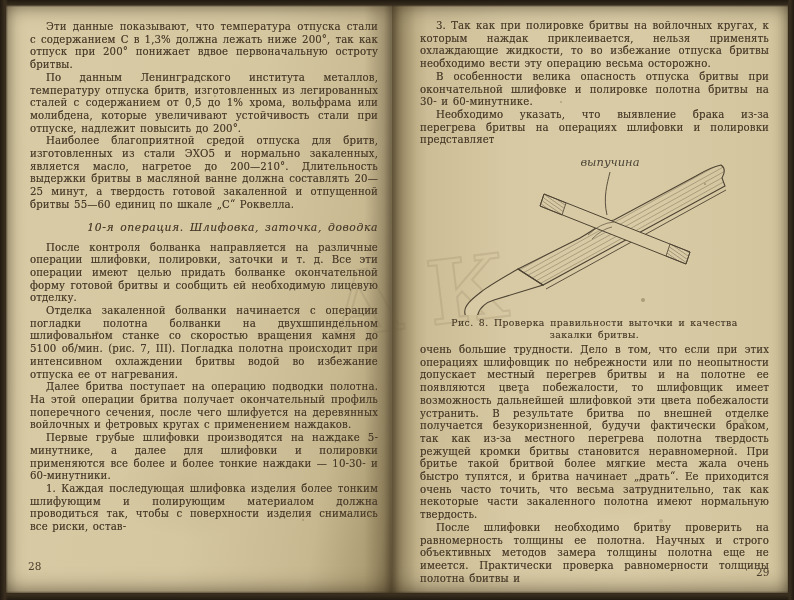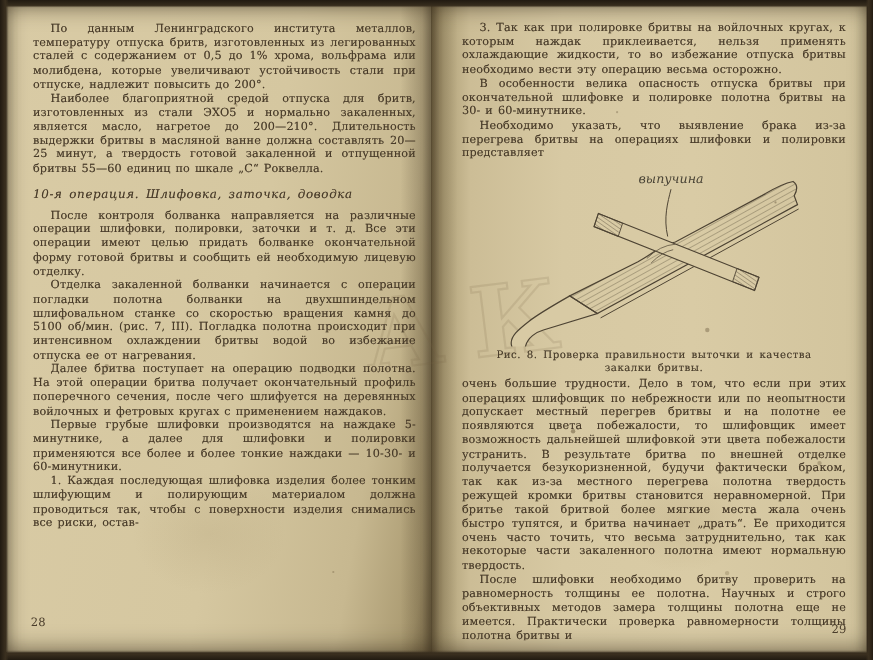--- a/index.html
+++ b/index.html
@@ -35,21 +35,21 @@
   .col-left{left:30px;top:21px;width:348px;height:558px;overflow:hidden;}
   .col-right{left:420px;top:20px;width:349px;height:562px;overflow:hidden;}
   p.para{
     margin:0;font-size:10.2px;line-height:12.7px;text-align:justify;
     text-indent:16px;letter-spacing:.1px;word-spacing:1.2px;
     text-shadow:0 0 .4px rgba(72,59,41,.55);
   }
   p.noindent{text-indent:0;}
   .section-heading{
     margin:9px 0 8px 0;font-size:10.8px;font-weight:normal;font-style:italic;
-    text-align:left;letter-spacing:.6px;word-spacing:2px;
+    text-align:right;letter-spacing:.6px;word-spacing:2px;
     text-shadow:0 0 .4px rgba(72,59,41,.55);
   }
   .pagenum{position:absolute;z-index:4;font-size:10.5px;color:#4a3d2b;}
   .pagenum-left{left:28px;top:560px;}
   .pagenum-right{left:756px;top:566px;text-align:center;}
 
   .figure-block{margin:6px 0 4px 0;}
   .figure-svg{display:block;margin:0 auto;}
   .figure-caption{margin-top:2px;text-align:center;font-size:9.3px;line-height:11.5px;color:#4a3e2c;letter-spacing:.4px;word-spacing:2px;text-shadow:0 0 .4px rgba(74,62,44,.5);}
 
@@ -85,20 +85,21 @@
   <div class="page page-right"></div>
   <div class="gutter-shadow"></div>
 
   <div class="stain stain-1"></div>
   <div class="stain stain-2"></div>
   <div class="specks"></div>
 
   <div class="watermark">АК</div>
 
   <div class="col col-left">
+    <p class="para">Эти данные показывают, что температура отпуска стали с содержанием С в 1,3% должна лежать ниже 200°, так как отпуск при 200° понижает вдвое первоначальную остроту бритвы.</p>
     <p class="para">По данным Ленинградского института металлов, температуру отпуска бритв, изготовленных из легированных сталей с содержанием от 0,5 до 1% хрома, вольфрама или молибдена, которые увеличивают устойчивость стали при отпуске, надлежит повысить до 200°.</p>
     <p class="para">Наиболее благоприятной средой отпуска для бритв, изготовленных из стали ЭХО5 и нормально закаленных, является масло, нагретое до 200—210°. Длительность выдержки бритвы в масляной ванне должна составлять 20—25 минут, а твердость готовой закаленной и отпущенной бритвы 55—60 единиц по шкале „С“ Роквелла.</p>
     <h3 class="section-heading">10-я операция. Шлифовка, заточка, доводка</h3>
     <p class="para">После контроля болванка направляется на различные операции шлифовки, полировки, заточки и т. д. Все эти операции имеют целью придать болванке окончательной форму готовой бритвы и сообщить ей необходимую лицевую отделку.</p>
     <p class="para">Отделка закаленной болванки начинается с операции погладки полотна болванки на двухшпиндельном шлифовальном станке со скоростью вращения камня до 5100 об/мин. (рис. 7, III). Погладка полотна происходит при интенсивном охлаждении бритвы водой во избежание отпуска ее от нагревания.</p>
     <p class="para">Далее бритва поступает на операцию подводки полотна. На этой операции бритва получает окончательный профиль поперечного сечения, после чего шлифуется на деревянных войлочных и фетровых кругах с применением наждаков.</p>
     <p class="para">Первые грубые шлифовки производятся на наждаке 5-минутнике, а далее для шлифовки и полировки применяются все более и более тонкие наждаки — 10-30- и 60-минутники.</p>
     <p class="para">1. Каждая последующая шлифовка изделия более тонким шлифующим и полирующим материалом должна проводиться так, чтобы с поверхности изделия снимались все риски, остав-</p>
   </div>
 

